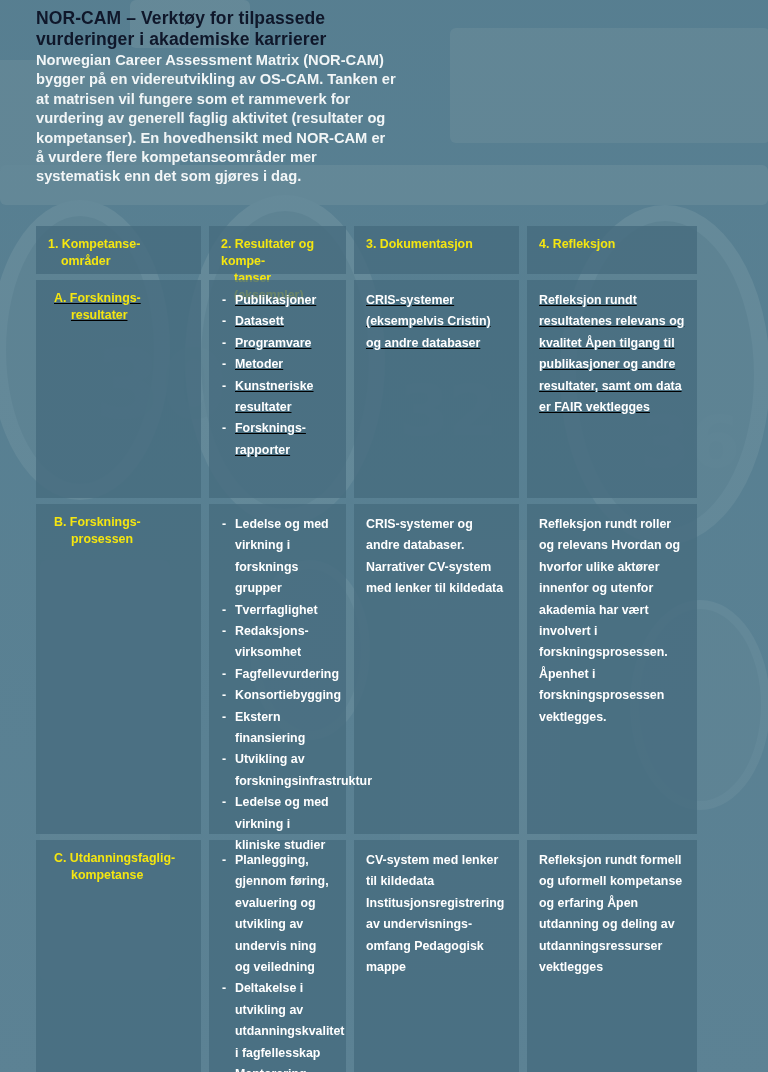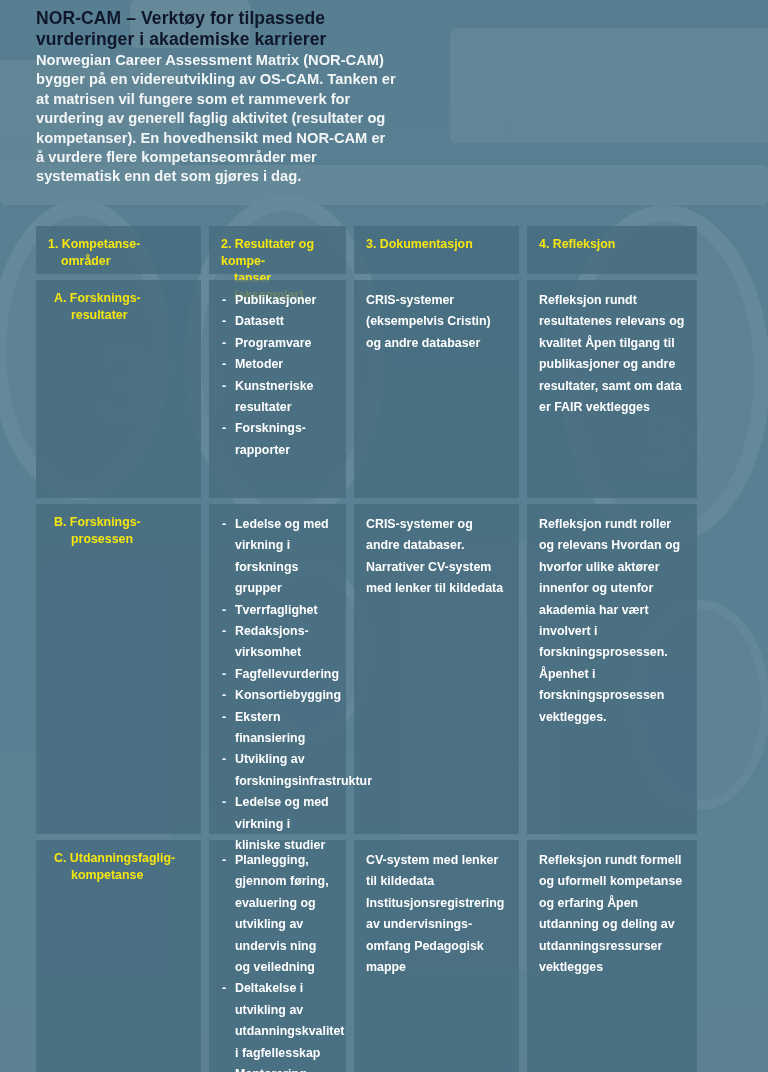--- a/index.html
+++ b/index.html
@@ -118,21 +118,21 @@
   }
   ul.bullets li sup{ font-size:8px; vertical-align:super; }
 
   .para{
     color:#ffffff;
     font-size:12.4px;
     font-weight:700;
     line-height:21.4px;
   }
 
-  .rowA .cell{ height:218px; }
+  .rowA .cell{ height:218px;text-decoration:underline; }
   .rowB .cell{ height:330px; }
   .rowC .cell{ height:240px; }
 </style>
 </head>
 <body>
 
 <div id="bg-photo">
   <div class="plate" style="left:-20px; top:60px; width:200px; height:110px;"></div>
   <div class="plate" style="left:450px; top:28px; width:320px; height:115px;"></div>
   <div class="plate" style="left:130px; top:0px; width:120px; height:48px; background:#9fb2b6;"></div>

